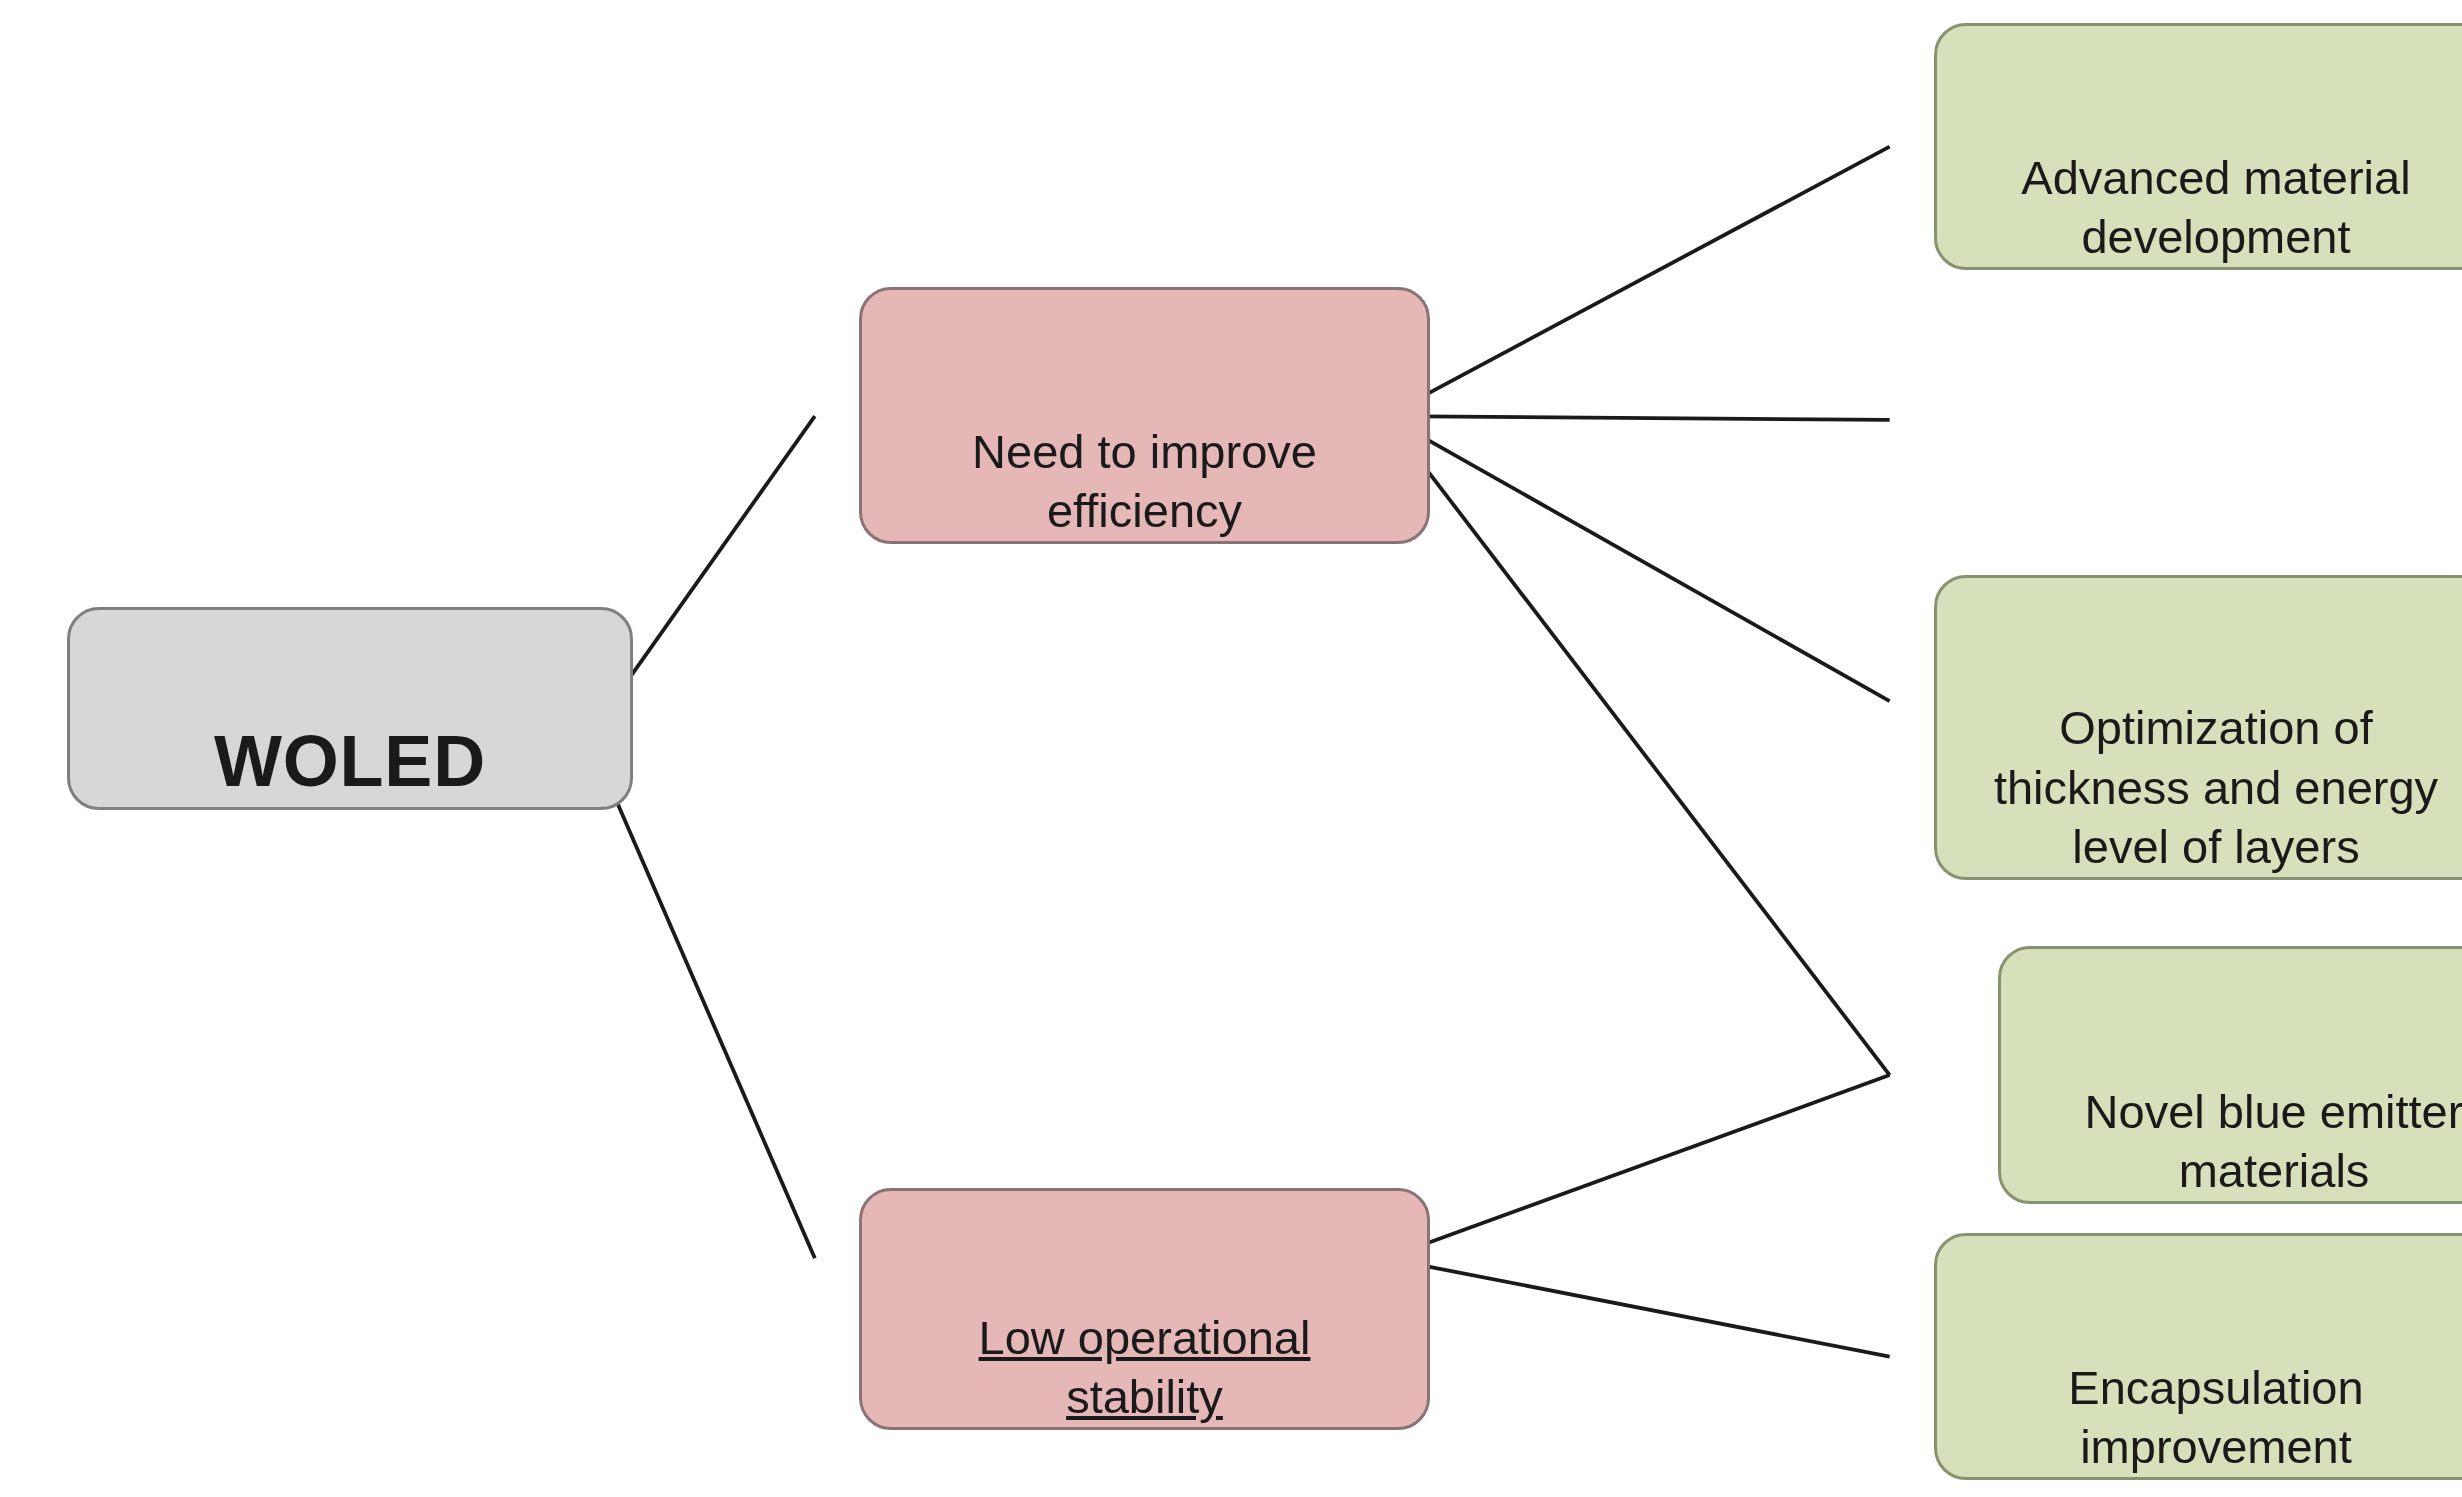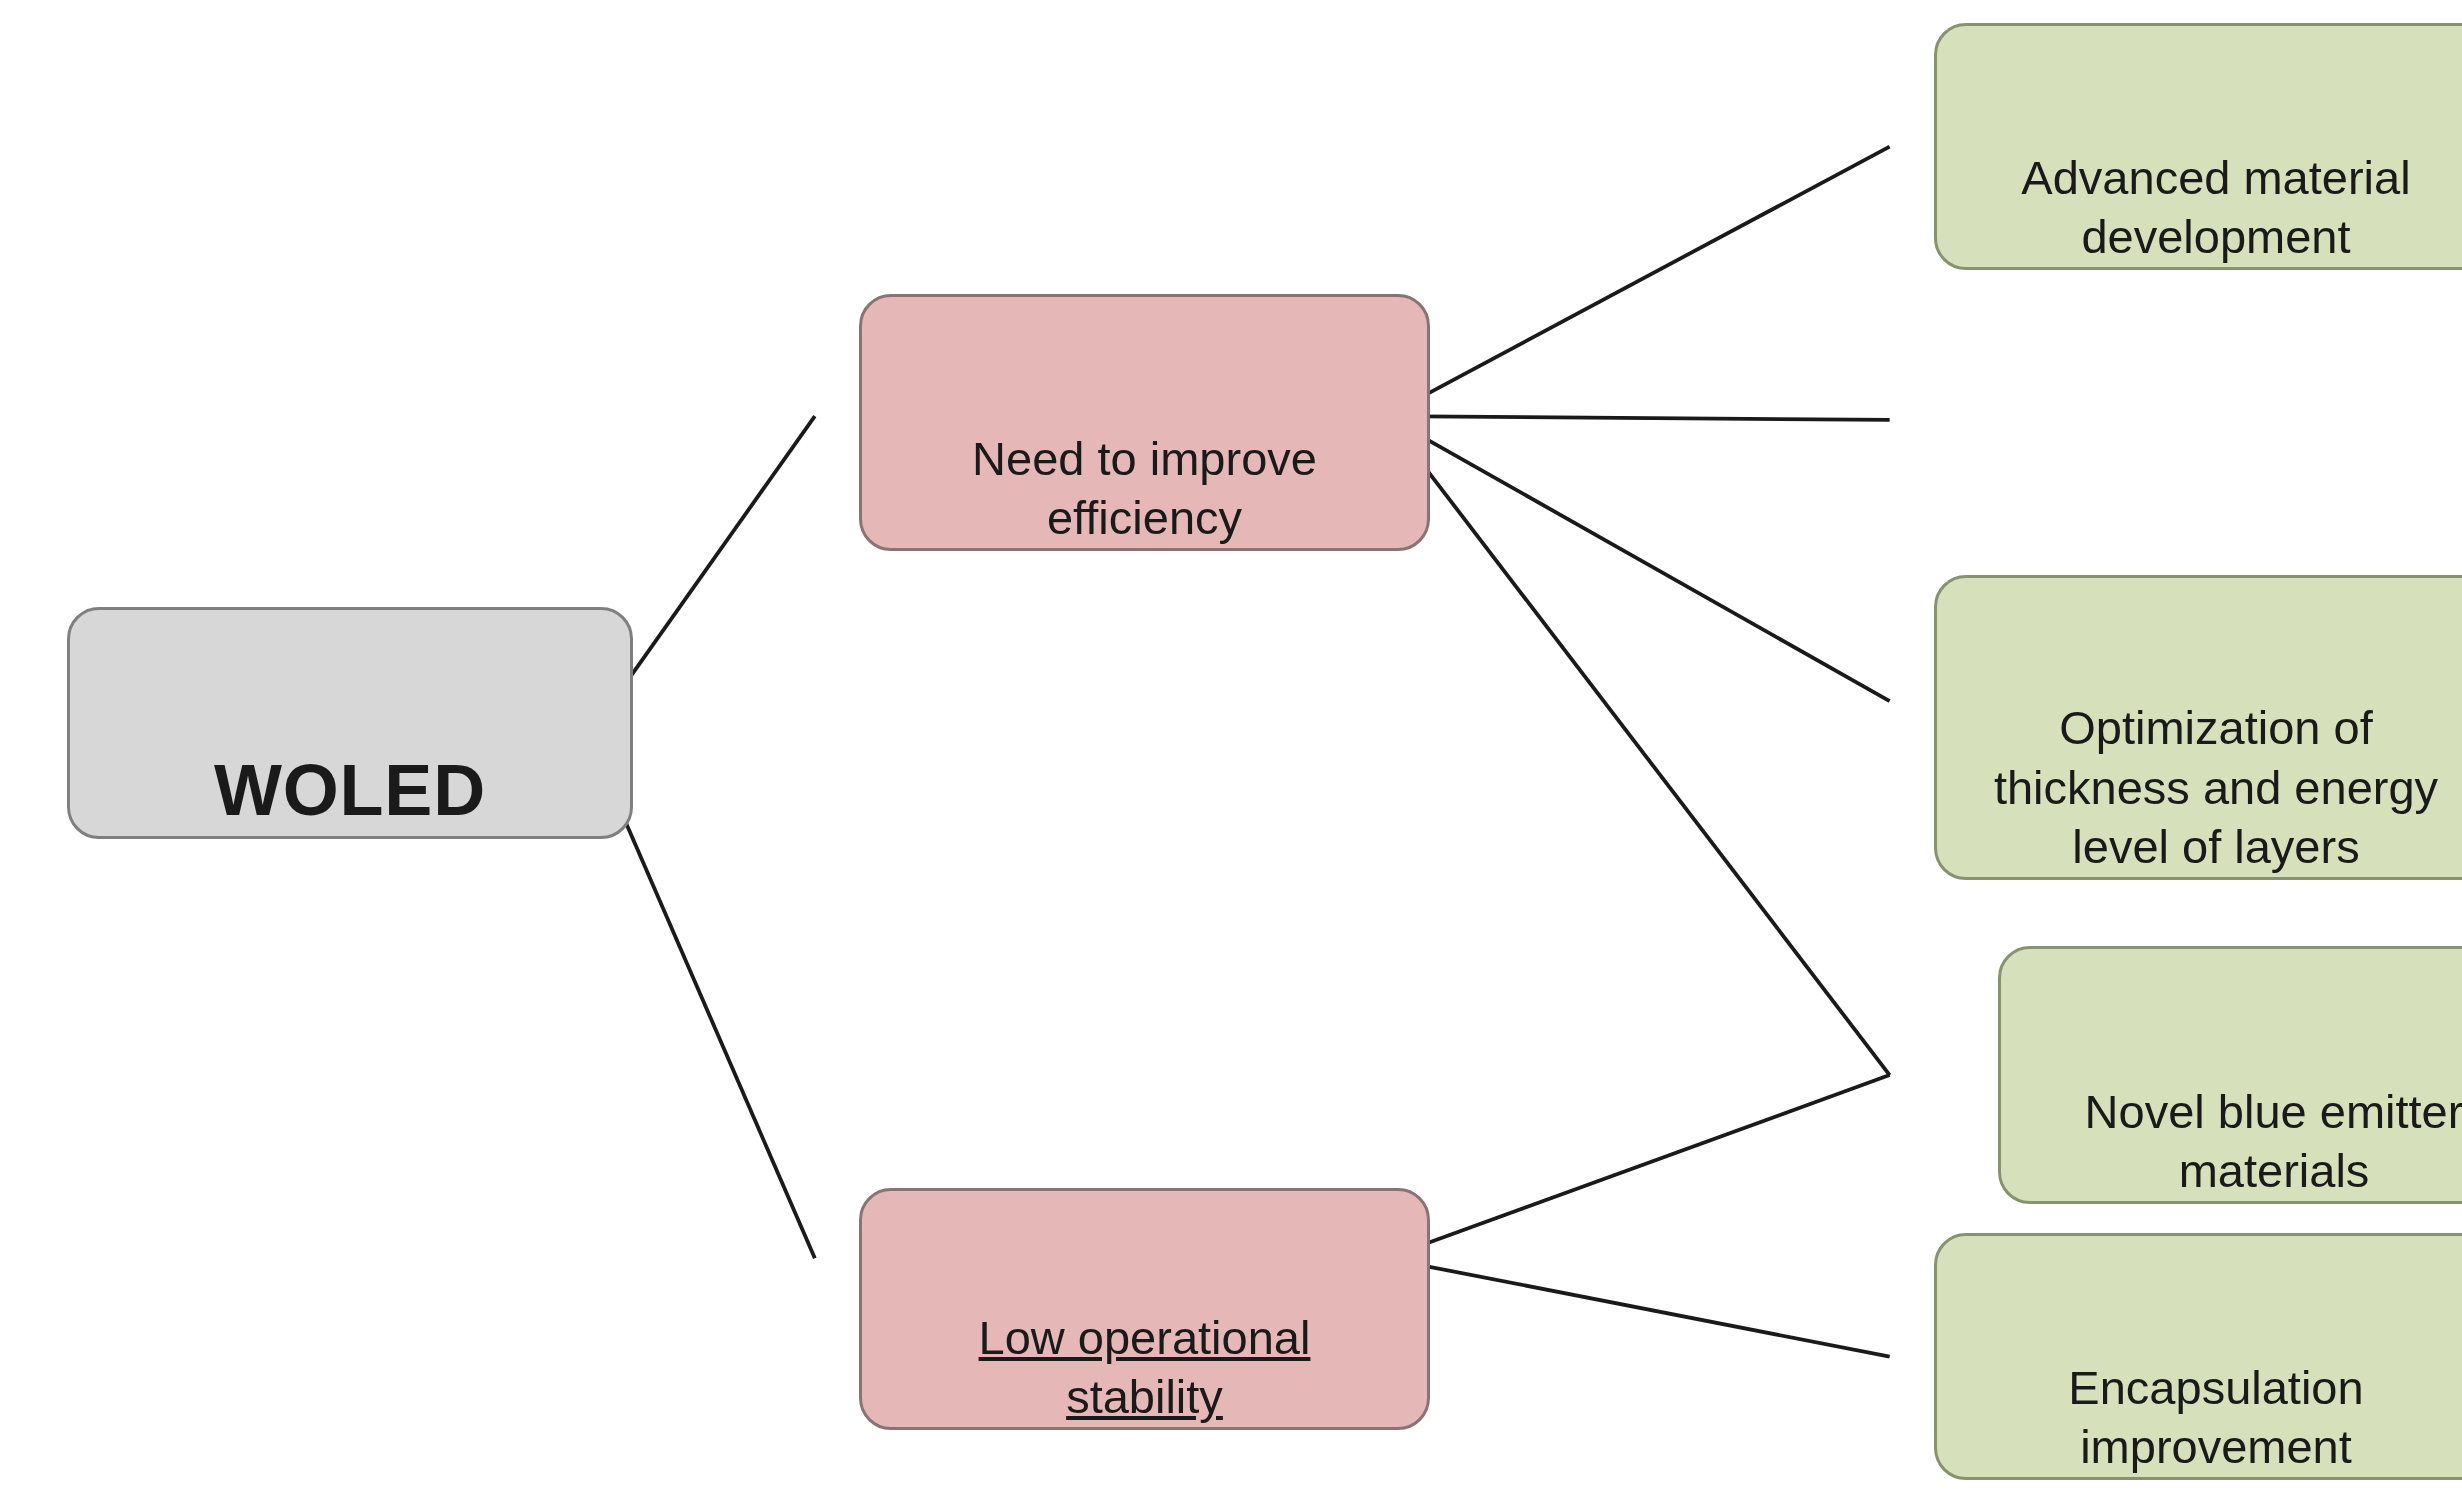--- a/index.html
+++ b/index.html
@@ -25,31 +25,31 @@
     display:flex;align-items:flex-end;justify-content:center;
     text-align:center;
     border-radius:32px;
     border:3.8px solid #000;
     font-size:47px;line-height:1.27;
     padding:0 32px;
     z-index:2;
     margin-left:44px;
   }
   .node--root{
-    left:23px;top:607px;width:566px;height:232px;
+    left:23px;top:607px;width:566px;height:203px;
     background:var(--root-fill);border-color:var(--root-border);
     font-weight:700;font-size:72px;letter-spacing:0.8px;
   }
   .node--problem{
     background:var(--problem-fill);border-color:var(--problem-border);
   }
   .node--solution{
     background:var(--solution-fill);border-color:var(--solution-border);
   }
-  #node-p1{left:815px;top:294px;width:571px;height:257px;}
+  #node-p1{left:815px;top:287px;width:571px;height:257px;}
   #node-p2{left:815px;top:1188px;width:571px;height:242px;text-decoration:underline;}
   #node-g1{left:1890px;top:23px;width:564px;height:247px;}
   #node-g2{left:1890px;top:293px;width:564px;height:254px;}
   #node-g3{left:1890px;top:575px;width:564px;height:305px;}
   #node-g4{left:1954px;top:946px;width:552px;height:258px;}
   #node-g5{left:1890px;top:1233px;width:564px;height:247px;}
 </style>
 </head>
 <body>
 

